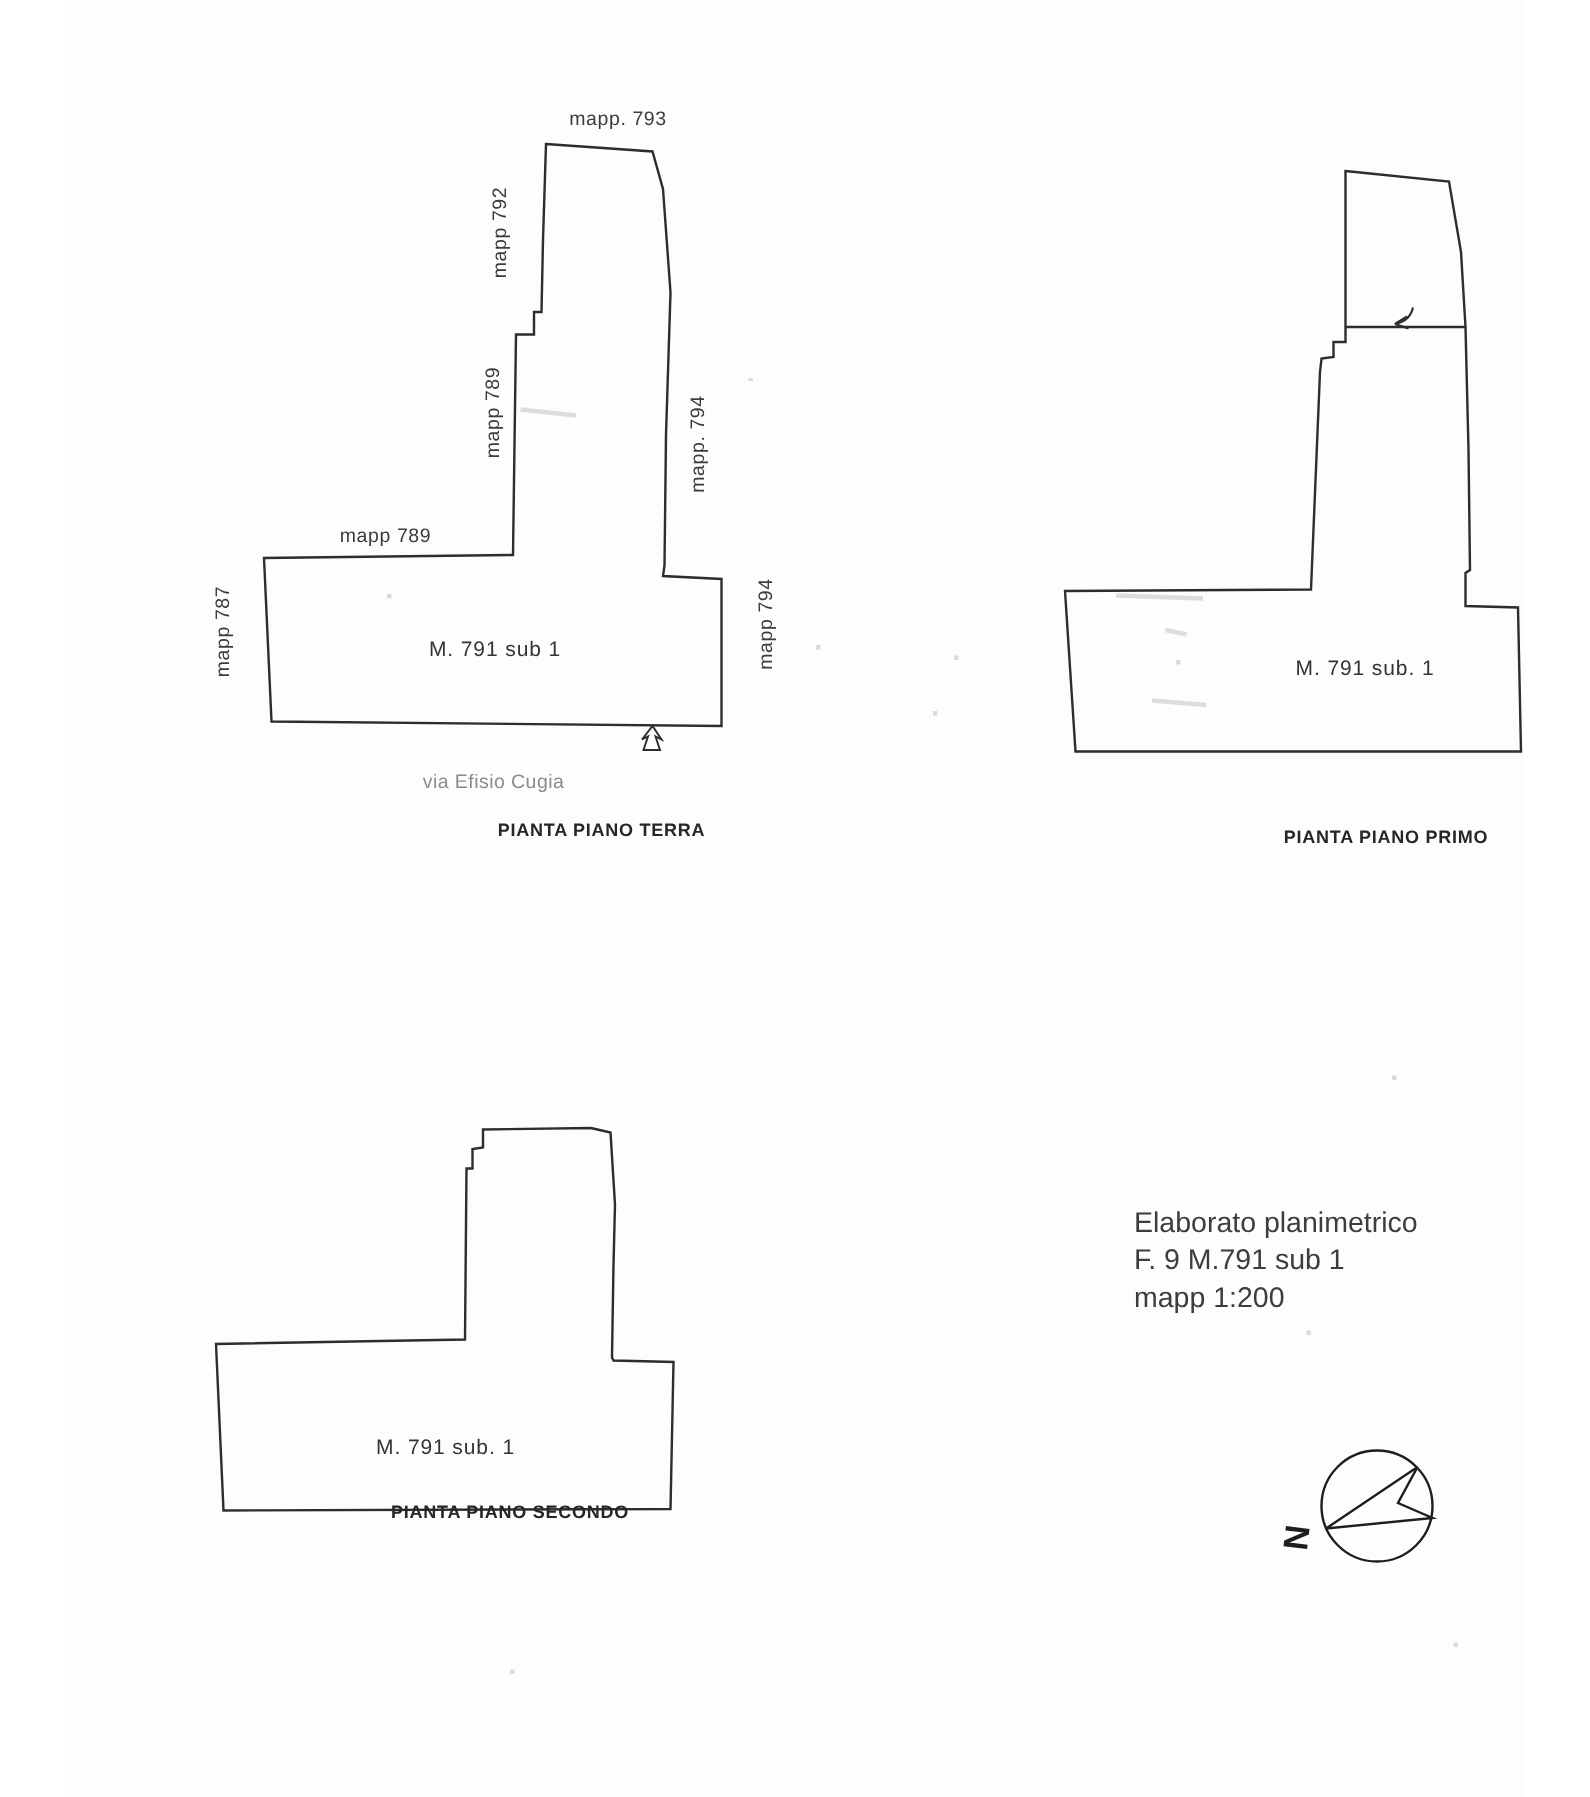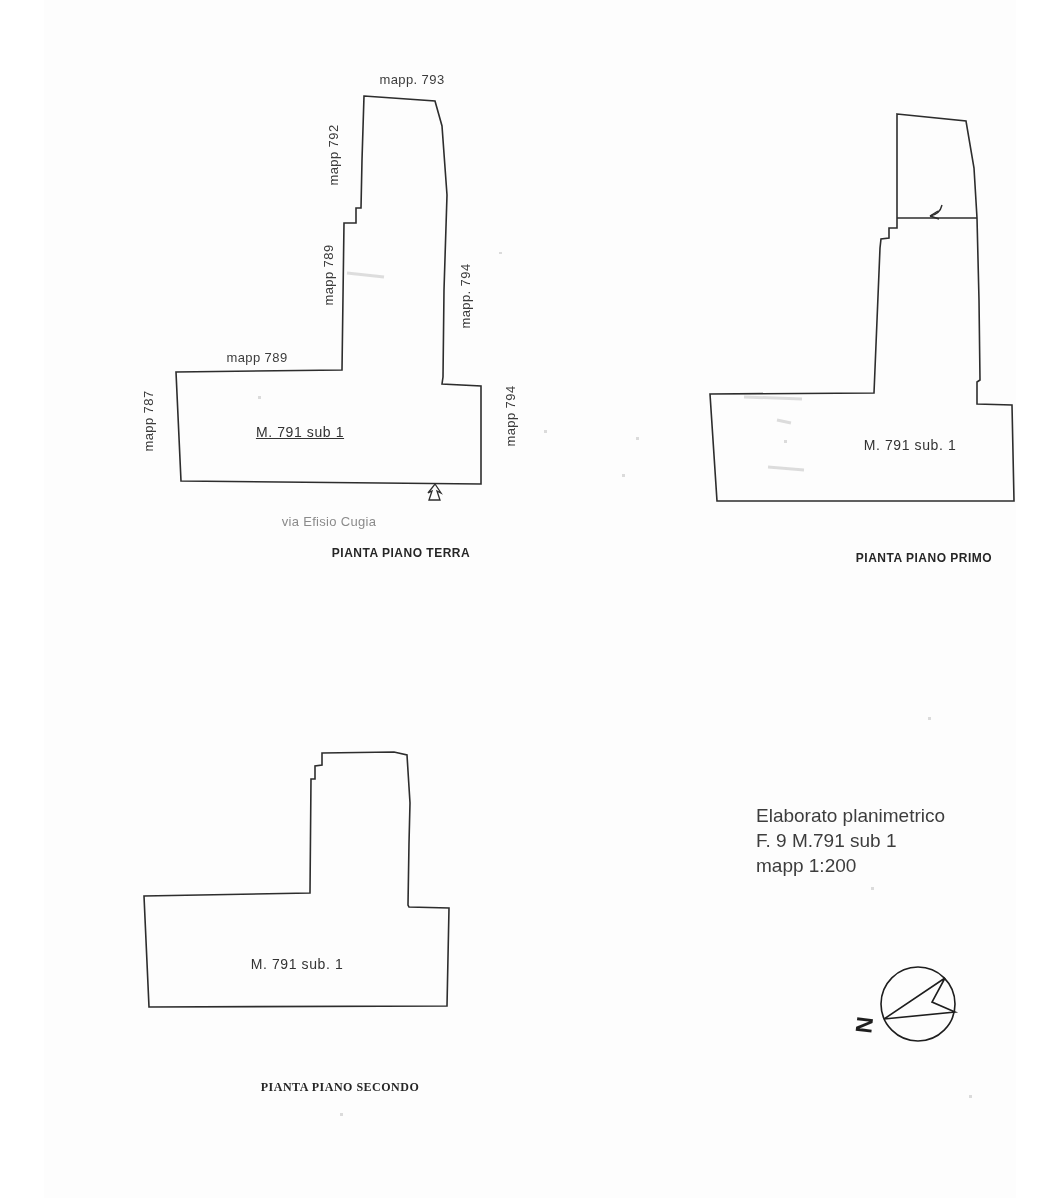--- a/index.html
+++ b/index.html
@@ -73,29 +73,29 @@
     </g>
   </svg>
 
   <div class="lbl" style="left:368px;top:79px;">mapp. 793</div>
   <div class="vlbl" style="left:289px;top:155px;">mapp 792</div>
   <div class="vlbl" style="left:284px;top:275px;">mapp 789</div>
   <div class="vlbl" style="left:421px;top:296px;">mapp. 794</div>
   <div class="lbl" style="left:213px;top:357px;">mapp 789</div>
   <div class="vlbl" style="left:104px;top:421px;">mapp 787</div>
   <div class="vlbl" style="left:466px;top:416px;">mapp 794</div>
-  <div class="lbl unit" style="left:256px;top:432px;text-decoration:underline;">M. 791 sub  1</div>
+  <div class="lbl unit" style="left:286px;top:432px;">M. 791 sub  1</div>
   <div class="lbl street" style="left:285px;top:521px;">via Efisio Cugia</div>
   <div class="lbl plan-title" style="left:357px;top:553px;">PIANTA PIANO TERRA</div>
 
   <div class="lbl unit" style="left:866px;top:445px;">M. 791 sub. 1</div>
   <div class="lbl plan-title" style="left:880px;top:558px;">PIANTA PIANO PRIMO</div>
 
   <div class="lbl unit" style="left:253px;top:964px;">M. 791 sub. 1</div>
-  <div class="lbl plan-title" style="left:296px;top:1087px;font-family:Liberation Serif, serif;">PIANTA PIANO SECONDO</div>
+  <div class="lbl plan-title" style="left:296px;top:1008px;">PIANTA PIANO SECONDO</div>
 
   <div class="elab">
     <div>Elaborato planimetrico</div>
     <div>F. 9 M.791 sub 1</div>
     <div>mapp 1:200</div>
   </div>
 
   <div class="north-letter" style="left:820px;top:1025px;">N</div>
 
   <div class="speck" style="left:214px;top:396px;width:3px;height:3px;"></div>

